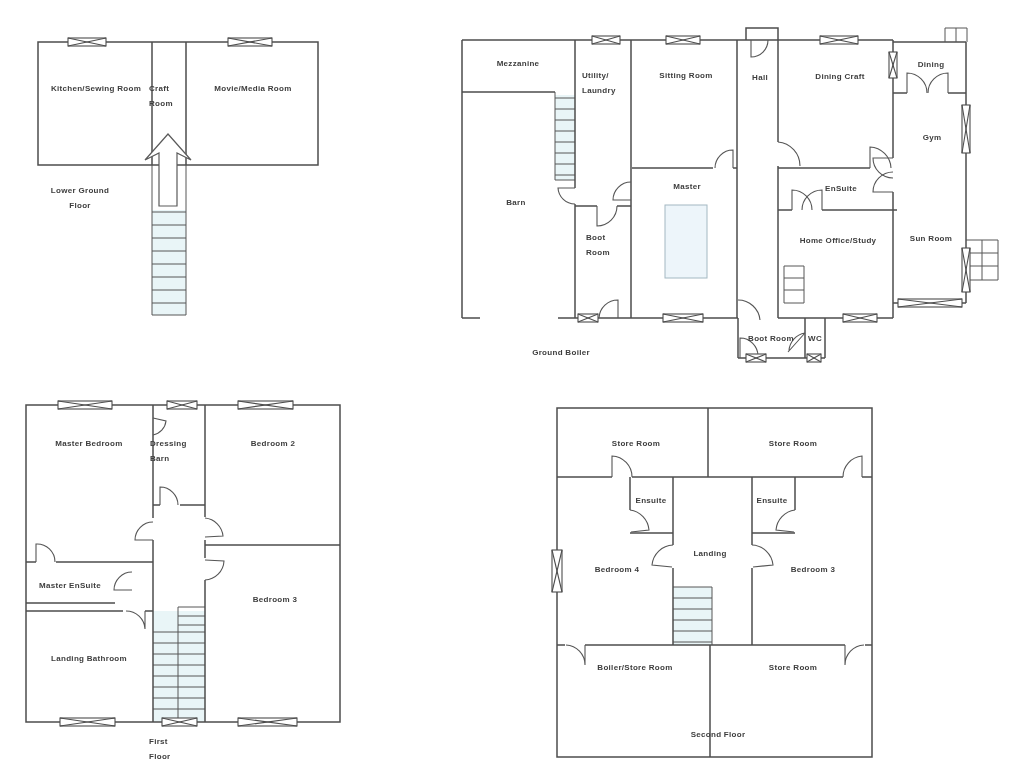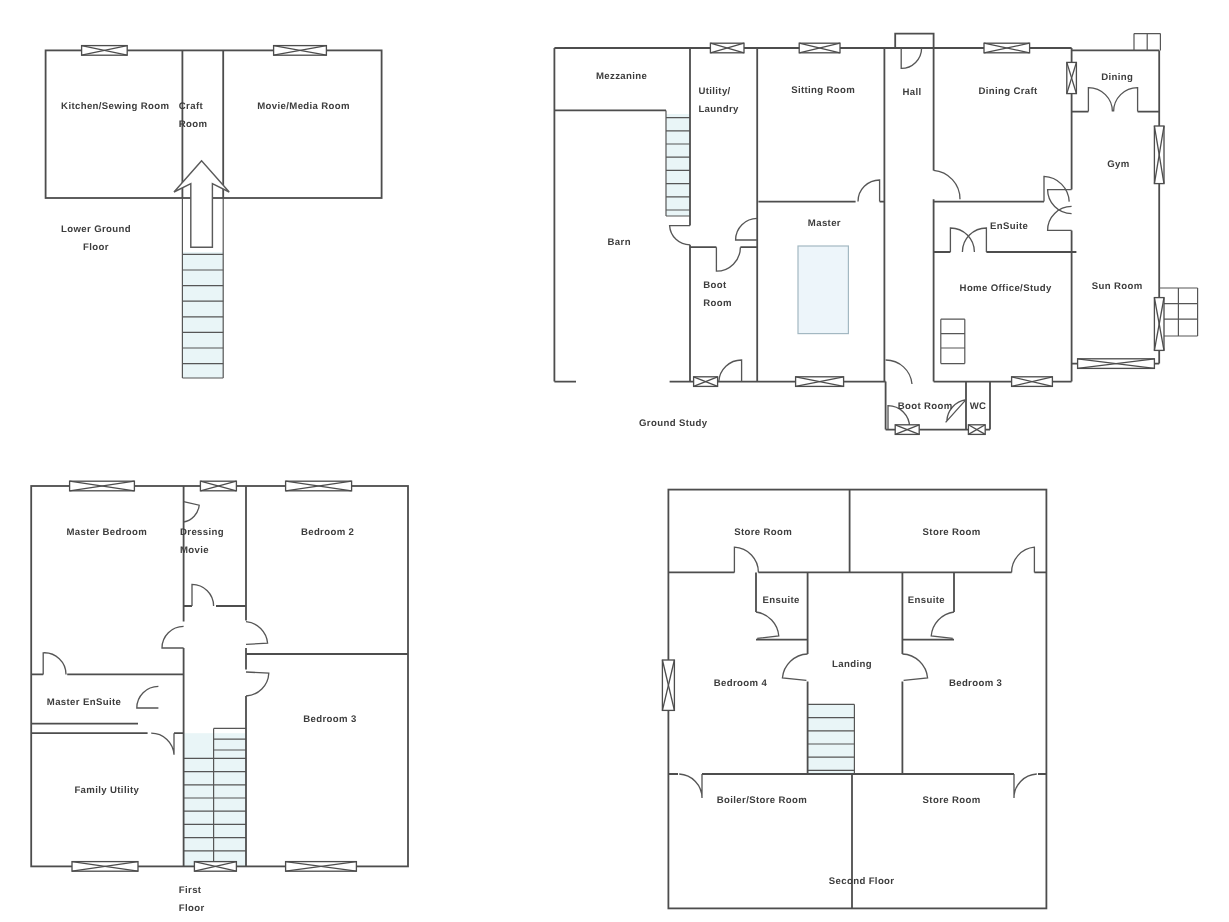--- a/index.html
+++ b/index.html
@@ -237,27 +237,27 @@
 <div class="plan-label" style="left:931px;top:64px">Dining</div>
 <div class="plan-label" style="left:932px;top:137px">Gym</div>
 <div class="plan-label" style="left:516px;top:202px">Barn</div>
 <div class="plan-label wrap" style="left:606px;top:245px;width:40px">Boot Room</div>
 <div class="plan-label" style="left:687px;top:186px">Master</div>
 <div class="plan-label" style="left:841px;top:188px">EnSuite</div>
 <div class="plan-label" style="left:838px;top:240px">Home Office/Study</div>
 <div class="plan-label" style="left:931px;top:238px">Sun Room</div>
 <div class="plan-label" style="left:771px;top:338px">Boot Room</div>
 <div class="plan-label" style="left:815px;top:338px">WC</div>
-<div class="plan-label caption" style="left:521px;top:345px;width:80px">Ground Study</div>
+<div class="plan-label caption" style="left:521px;top:345px;width:80px">Ground Boiler</div>
 
 <div class="plan-label" style="left:89px;top:443px">Master Bedroom</div>
-<div class="plan-label wrap" style="left:178px;top:451px;width:56px">Dressing Movie</div>
+<div class="plan-label wrap" style="left:178px;top:451px;width:56px">Dressing Barn</div>
 <div class="plan-label" style="left:273px;top:443px">Bedroom 2</div>
 <div class="plan-label" style="left:70px;top:585px">Master EnSuite</div>
-<div class="plan-label" style="left:89px;top:658px">Family Utility</div>
+<div class="plan-label" style="left:89px;top:658px">Landing Bathroom</div>
 <div class="plan-label" style="left:275px;top:599px">Bedroom 3</div>
 <div class="plan-label wrap caption-center" style="left:169px;top:749px;width:40px">First Floor</div>
 
 <div class="plan-label" style="left:636px;top:443px">Store Room</div>
 <div class="plan-label" style="left:793px;top:443px">Store Room</div>
 <div class="plan-label" style="left:651px;top:500px">Ensuite</div>
 <div class="plan-label" style="left:772px;top:500px">Ensuite</div>
 <div class="plan-label" style="left:710px;top:553px">Landing</div>
 <div class="plan-label" style="left:617px;top:569px">Bedroom 4</div>
 <div class="plan-label" style="left:813px;top:569px">Bedroom 3</div>

